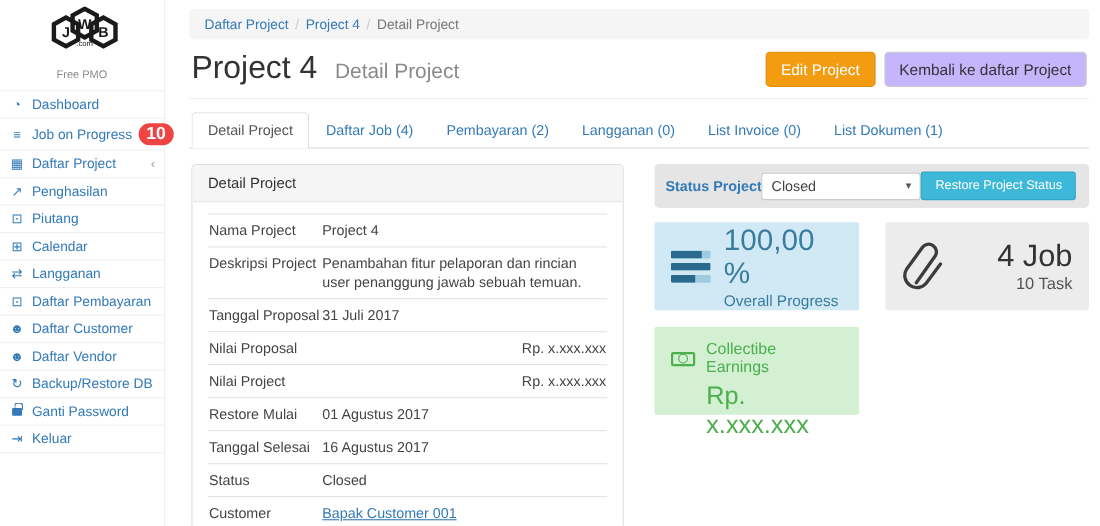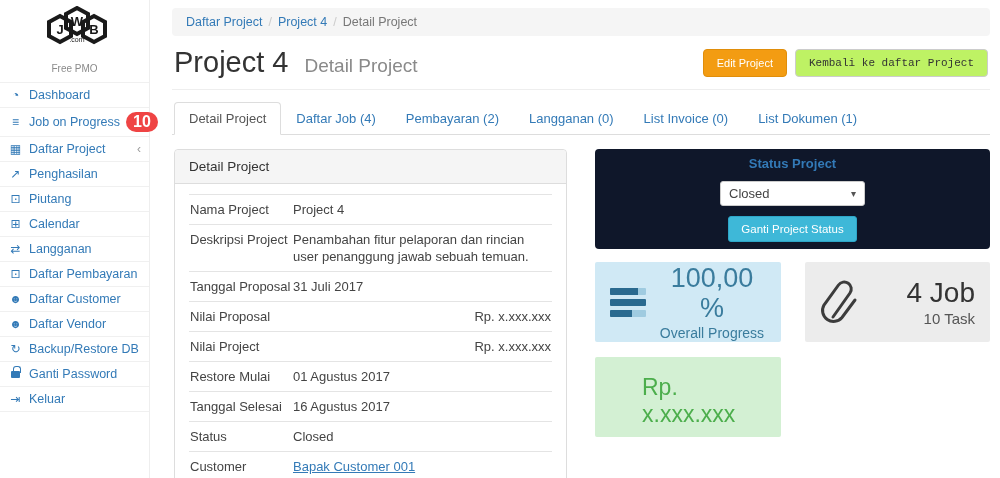--- a/index.html
+++ b/index.html
@@ -39,23 +39,23 @@
     background:#f5f5f5; border-radius:4px; padding:7px 14px;
     font-size:12.5px; color:#777;
   }
   .breadcrumb a { color:#337ab7; text-decoration:none; cursor:pointer; }
   .breadcrumb .sep { color:#ccc; padding:0 6px; }
 
   .page-head { display:flex; align-items:center; justify-content:space-between; margin:10px 2px 0 2px; }
   .page-title { font-size:29px; color:#333; font-weight:normal; }
   .page-title small { font-size:19px; color:#8a8a8a; margin-left:8px; }
   .head-btns { display:flex; gap:8px; }
-  .btn { font-size:11px; padding:7px 13px; border-radius:4px; cursor:pointer; border:1px solid transparent; }
+  .btn { font-size:14px; padding:7px 13px; border-radius:4px; cursor:pointer; border:1px solid transparent; }
   .btn-edit { background:#f39c12; border-color:#e08e0b; color:#fff; }
-  .btn-back { background:#bef264; border-color:#ccc; color:#333;font-family:Liberation Mono, monospace; }
+  .btn-back { background:#c4b5fd; border-color:#ccc; color:#333; }
   .head-rule { border:none; border-top:1px solid #eee; margin:10px 0 12px; }
 
   
   .tabs { display:flex; border-bottom:1px solid #ddd; padding-left:2px; }
   .tab {
     padding:8px 14px; color:#337ab7; cursor:pointer; font-size:13px;
     border:1px solid transparent; border-bottom:none; margin-bottom:-1px;
     border-radius:4px 4px 0 0; background:transparent;
   }
   .tab.active { background:#fff; color:#555; border-color:#ddd; border-bottom:1px solid #fff; }
@@ -72,42 +72,42 @@
   .drow { display:flex; border-top:1px solid #e4e4e4; padding:6px 1px; line-height:17px; }
   .drow:first-child { border-top:1px solid #e4e4e4; }
   .drow .dlabel { width:103px; flex:0 0 103px; color:#444; }
   .drow .dvalue { flex:1 1 auto; color:#444; }
   .drow .dvalue.right { text-align:right; }
   .drow .dvalue a { color:#337ab7; text-decoration:underline; cursor:pointer; }
 
   
   .right-col { flex:1 1 auto; }
   .status-well {
-    background:#0f172a; border-radius:4px; padding:7px 10px;
-    display:flex; align-items:center; gap:10px;flex-direction:column;
+    background:#e5e5e5; border-radius:4px; padding:7px 10px;
+    display:flex; align-items:center; 
   }
   .status-label { color:#337ab7; font-weight:bold; font-size:13px; }
   .fake-select {
     background:#fff; border:1px solid #ccc; border-radius:3px;
     width:145px; padding:4px 8px; display:flex; justify-content:space-between;
     align-items:center; color:#444; cursor:pointer; font-size:13px;
   }
   .fake-select .caret { color:#555; font-size:10px; }
   .btn-update {
     background:#3eb8d8; border:1px solid #2da6c8; color:#fff;
     font-size:11.5px; padding:6px 12px; border-radius:3px; cursor:pointer;
   }
 
   .widgets { display:flex; gap:24px; margin-top:13px; }
   .widget { border-radius:2px; padding:13px 15px; height:80px; }
   .w-progress { background:#d0e9f5; width:186px; flex:0 0 186px; display:flex; align-items:center; gap:12px; }
   .tasks-icon { display:flex; flex-direction:column; gap:4px; }
   .tasks-icon .bar { width:36px; height:7px; background:#9fcbe0; border-radius:1px; position:relative; overflow:hidden; }
   .tasks-icon .bar i { display:block; height:100%; background:#2a6a8f; }
-  .w-progress .ptxt { color:#3a7c9d; text-align:center; }
+  .w-progress .ptxt { color:#3a7c9d; }
   .w-progress .pval { font-size:27px; line-height:30px; }
   .w-progress .plbl { font-size:14px; margin-top:2px; }
 
   .w-jobs { background:#ececec; flex:1 1 auto; display:flex; align-items:center; justify-content:space-between;gap:16px; }
   .w-jobs .jtxt { text-align:right; }
   .w-jobs .jval { font-size:28px; color:#333; line-height:30px; }
   .w-jobs .jsub { font-size:15px; color:#555; margin-top:2px; }
 
   .w-earn { background:#d3f0d3; width:186px; margin-top:15px; color:#4cae4c; padding:13px 15px; }
   .earn-top { display:flex; align-items:center; gap:10px; font-size:14.5px; }
@@ -266,21 +266,21 @@
       </div>
 
       <div class="right-col">
 
         <div class="status-well">
           <span class="status-label">Status Project</span>
           <div class="fake-select">
             <span>Closed</span>
             <span class="caret">▾</span>
           </div>
-          <button class="btn-update">Ganti Project Status</button>
+          <button class="btn-update">Restore Project Status</button>
         </div>
 
         <div class="widgets">
           <div class="widget w-progress">
             <span class="tasks-icon">
               <span class="bar">
                   <i style="width:78%"></i>
                 </span>
               <span class="bar">
                   <i style="width:100%"></i>
@@ -300,19 +300,23 @@
               <path d="M13 40 L30 16 a7 7 0 0 0 -11.5 -8 L4 28 a11 11 0 0 0 18 12.5 L35 23" fill="none" stroke="#3c3c3c" stroke-width="3" stroke-linecap="round"></path>
             </svg>
             <span class="jtxt">
               <div class="jval">4 Job</div>
               <div class="jsub">10 Task</div>
             </span>
           </div>
         </div>
 
         <div class="widget w-earn">
+          <div class="earn-top">
+            <span class="money-icon"></span>
+            <span>Collectibe Earnings</span>
+          </div>
           <div class="earn-val">Rp. x.xxx.xxx</div>
         </div>
 
       </div>
     </div>
   </div>
 </div>
 
 </body></html>

